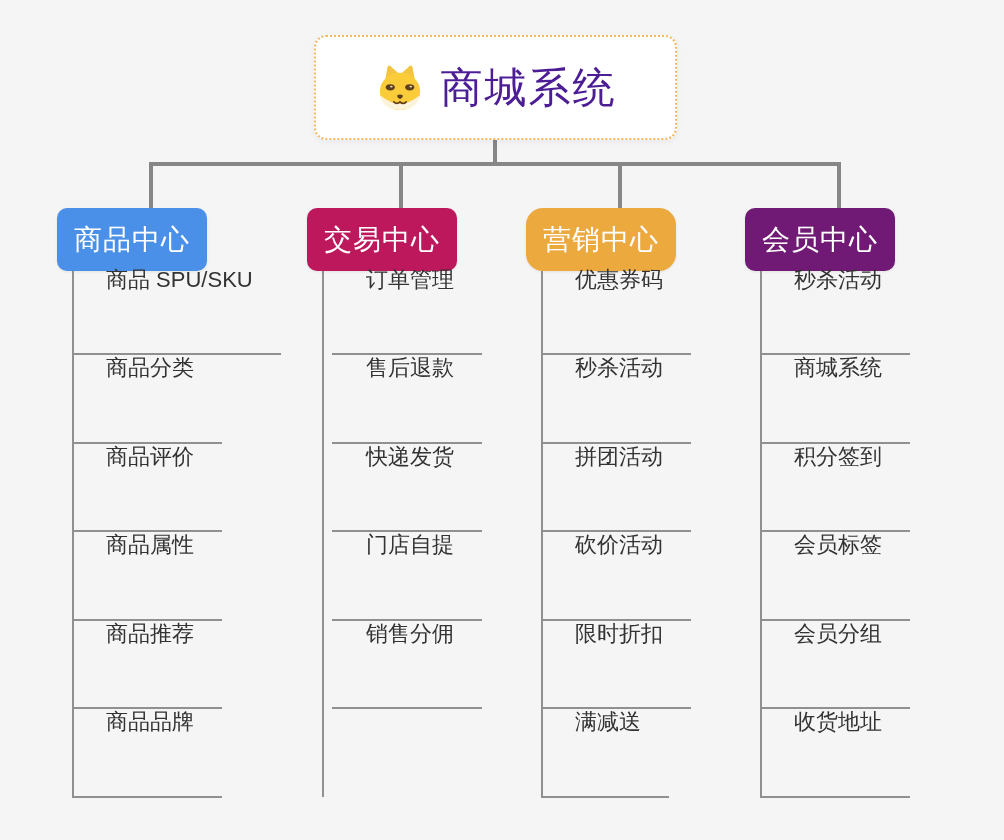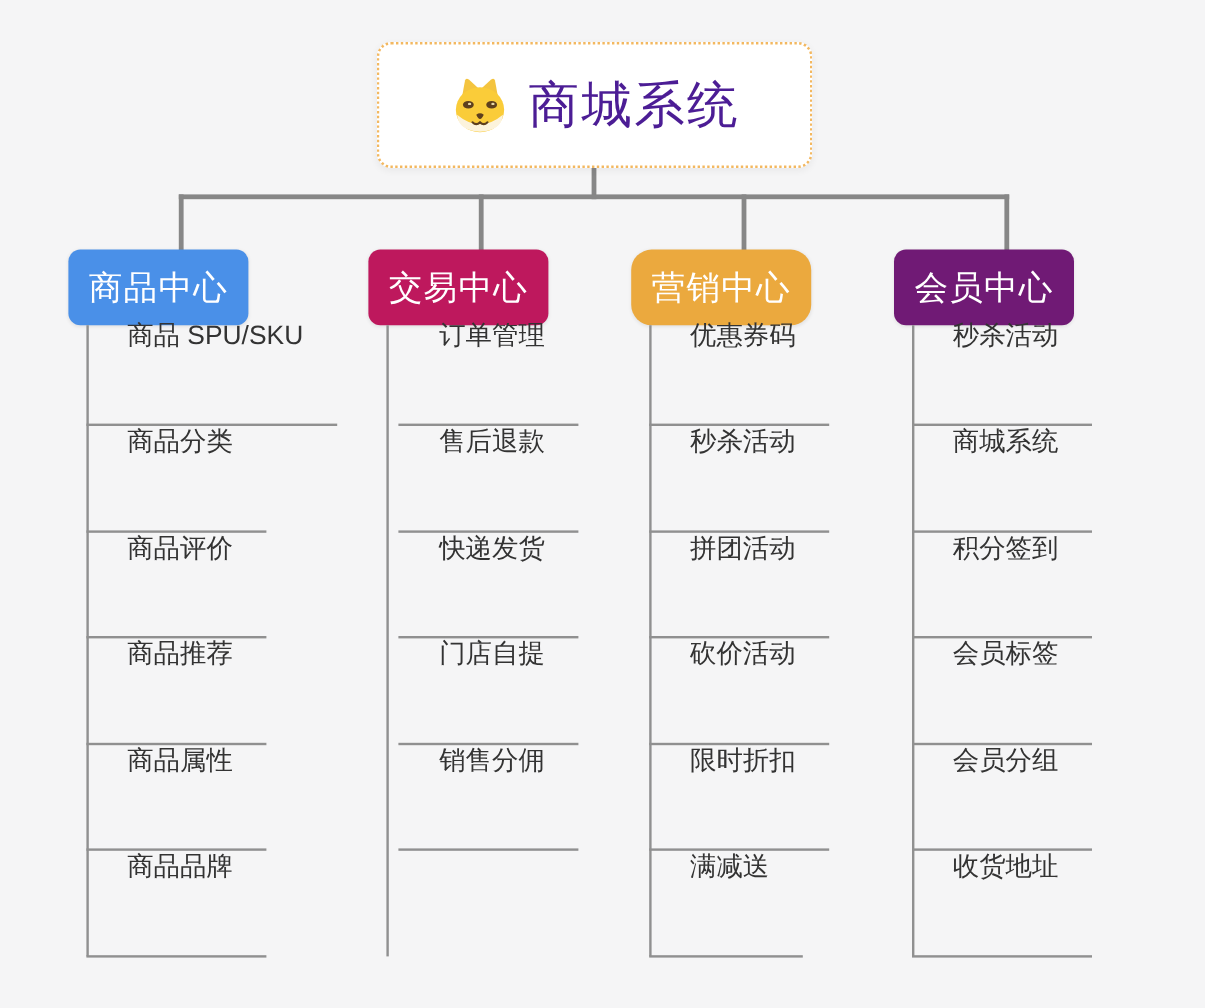--- a/index.html
+++ b/index.html
@@ -98,24 +98,24 @@
     <div class="leaf-slot">
         <span class="leaf">商品 SPU/SKU</span>
       </div>
     <div class="leaf-slot">
         <span class="leaf">商品分类</span>
       </div>
     <div class="leaf-slot">
         <span class="leaf">商品评价</span>
       </div>
     <div class="leaf-slot">
-        <span class="leaf">商品推荐</span>
+        <span class="leaf">商品属性</span>
       </div>
     <div class="leaf-slot">
-        <span class="leaf">商品属性</span>
+        <span class="leaf">商品推荐</span>
       </div>
     <div class="leaf-slot">
         <span class="leaf">商品品牌</span>
       </div>
   </div>
 
   <div class="branch-box bb-1" style="background-color: #be185d;">
     <span>交易中心</span>
   </div>
   <div class="spine" style="left:322px"></div>

